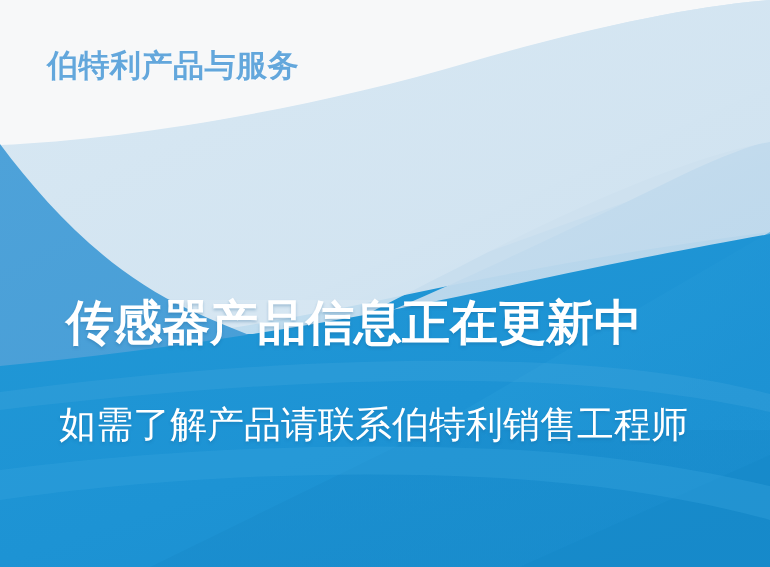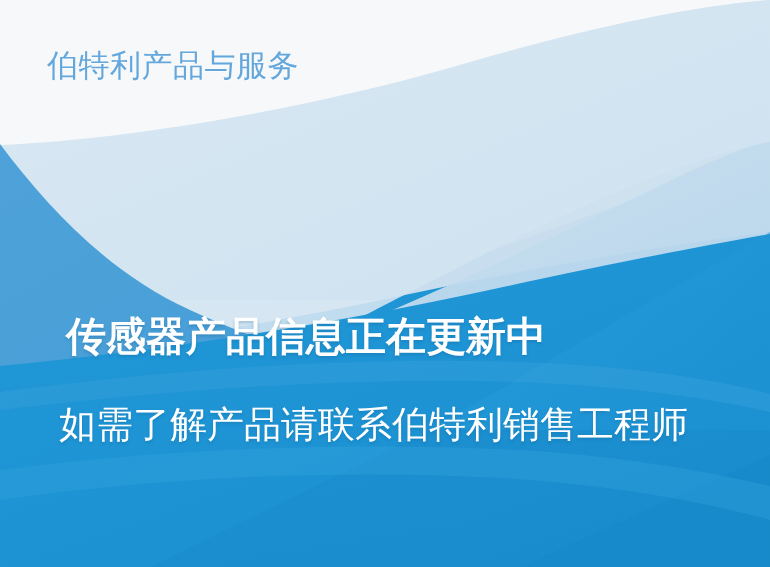--- a/index.html
+++ b/index.html
@@ -28,33 +28,33 @@
     height: 567px;
     display: block;
   }
 
   
   .site-title {
     position: absolute;
     left: 47px;
     top: 48px;
     font-size: 31px;
-    font-weight: normal;
+    font-weight: bold;
     letter-spacing: 0.5px;
     color: #63a7dc;
     line-height: 1.1;
     white-space: nowrap;
     text-shadow: 0 1px 0 rgba(255,255,255,0.55);
   }
 
   .headline {
     position: absolute;
     left: 66px;
-    top: 314px;
-    font-size: 40px;
+    top: 296px;
+    font-size: 48px;
     font-weight: bold;
     letter-spacing: 0px;
     color: #ffffff;
     line-height: 1.12;
     white-space: nowrap;
     text-shadow: 0 2px 3px rgba(20,90,140,0.28);
   }
 
   .subheadline {
     position: absolute;

